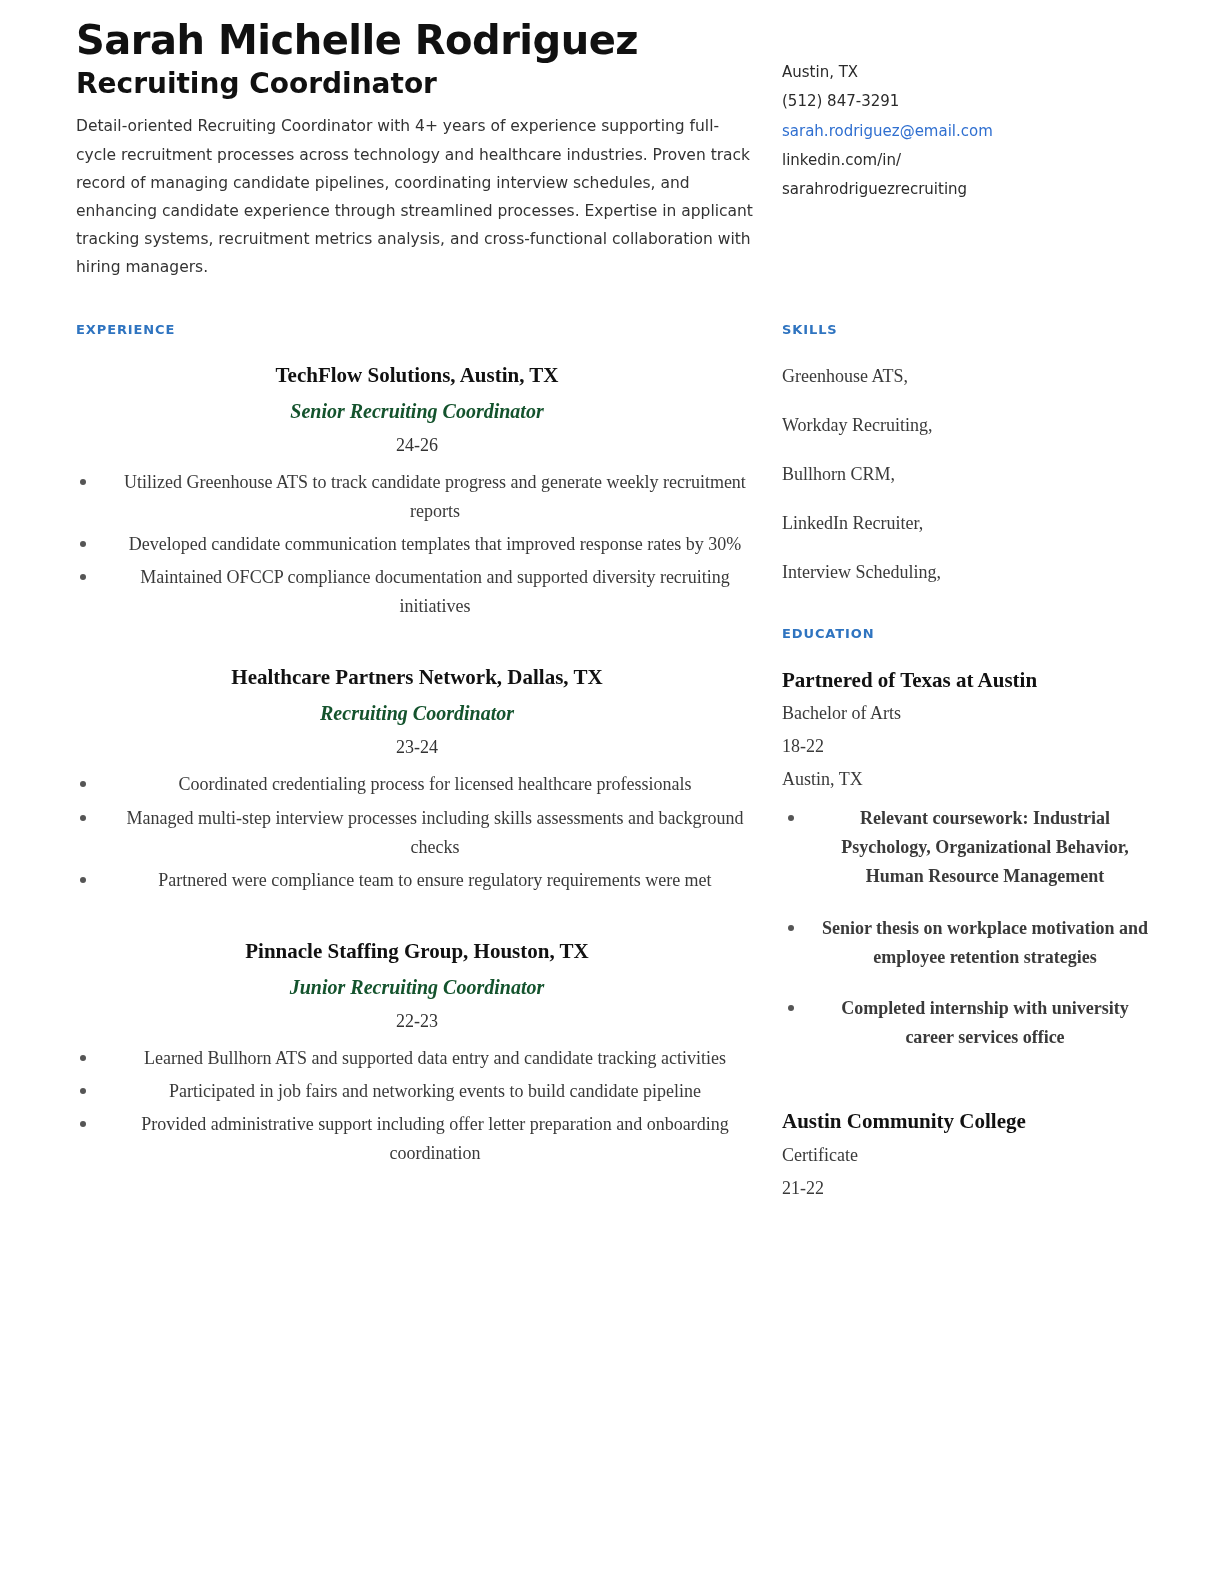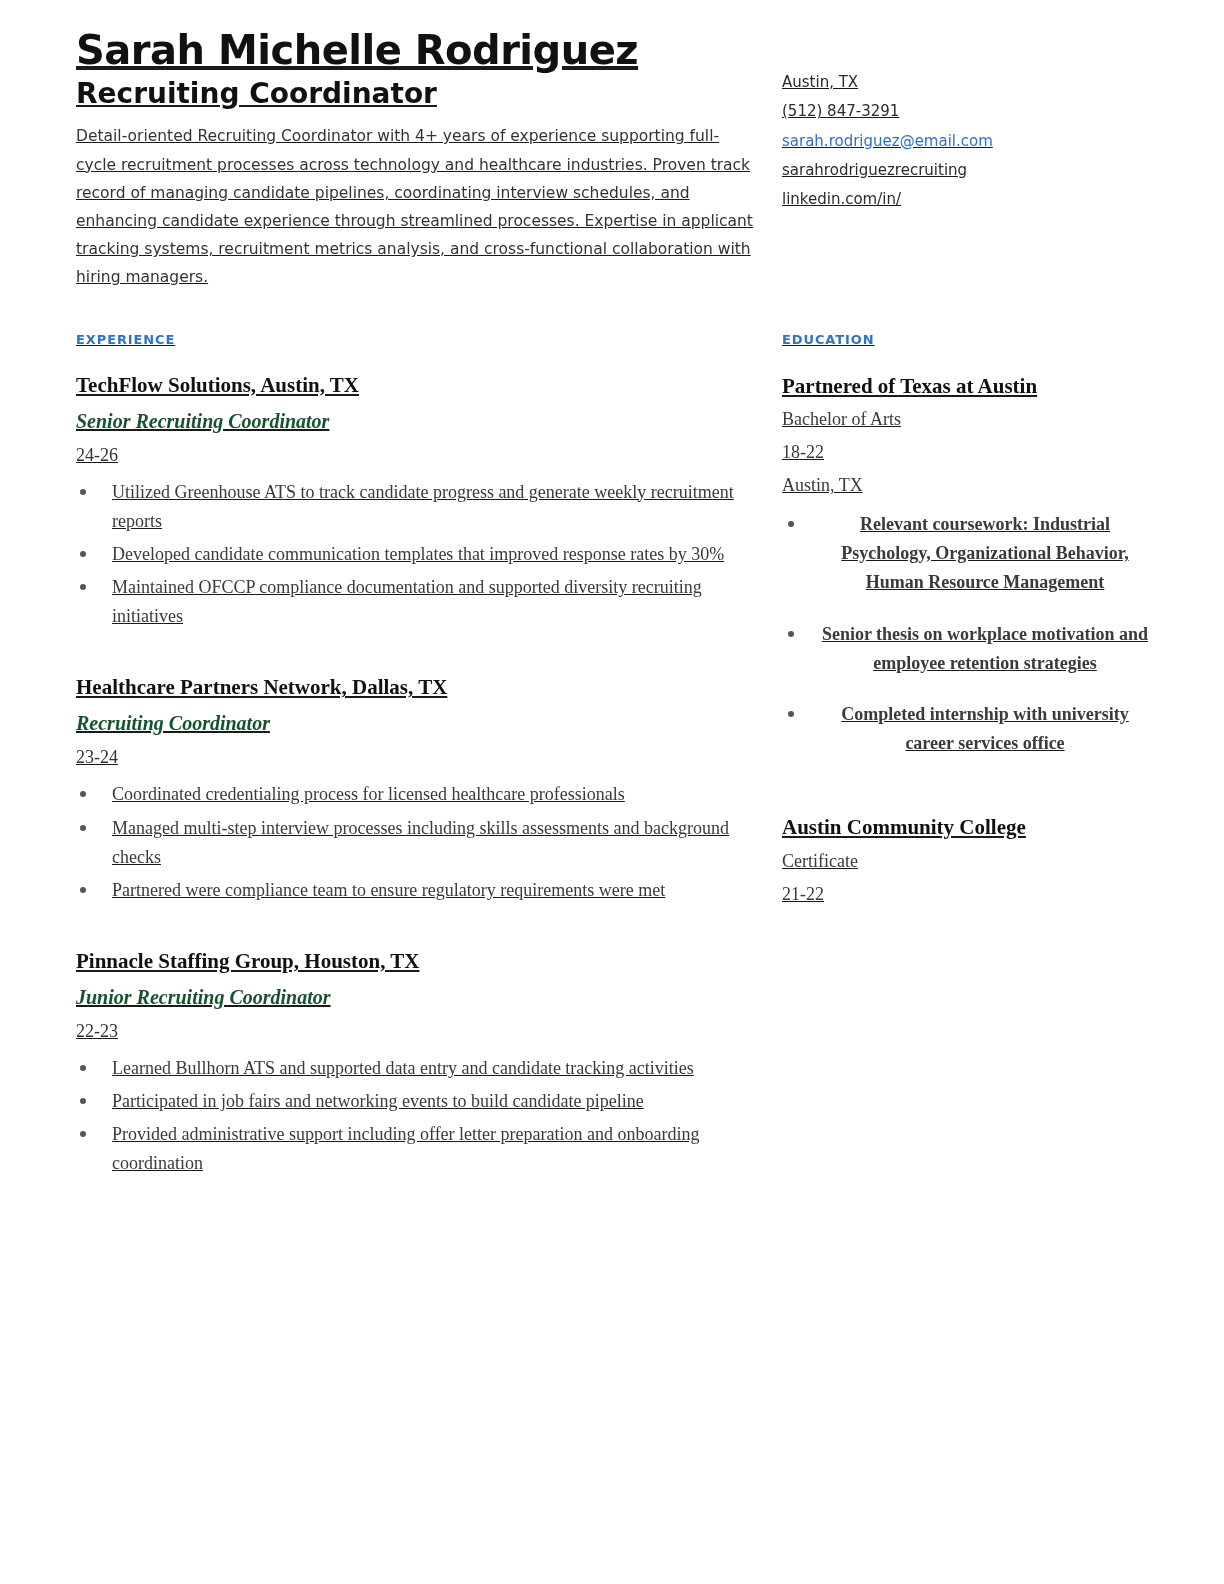--- a/index.html
+++ b/index.html
@@ -10,23 +10,22 @@
   }
   body {
     width: 1224px;
     min-height: 1584px;
     font-family: "Liberation Serif", serif;
     color: #1a1a1a;
   }
   .page {
     width: 1224px;
     min-height: 1584px;
-    padding: 28px 72px 40px 76px;
+    padding: 18px 72px 40px 76px;
     position: relative;
-    text-decoration: underline;
   }
   .columns {
     display: flex;
     align-items: flex-start;
   }
   .col-main {
     width: 706px;
     padding-right: 24px;
   }
   .col-side {
@@ -82,21 +81,21 @@
     font-family: "DejaVu Sans", sans-serif;
     font-size: 13px;
     font-weight: bold;
     letter-spacing: 0.9px;
     color: #2f74c0;
     text-transform: uppercase;
     margin: 0 0 26px 0;
   }
 
   
-  .job { margin-bottom: 44px; }
+  .job { margin-bottom: 44px; text-align: center; }
   .job:last-child { margin-bottom: 0; }
   .job-company {
     font-family: "Liberation Serif", serif;
     font-weight: bold;
     font-size: 21px;
     color: #111111;
     margin: 0 0 12px 0;
   }
   .job-role {
     font-family: "Liberation Serif", serif;
@@ -199,22 +198,22 @@
   <div class="columns">
     <div class="col-main">
       <h1 class="name">Sarah Michelle Rodriguez</h1>
       <h2 class="title">Recruiting Coordinator</h2>
       <p class="summary">Detail-oriented Recruiting Coordinator with 4+ years of experience supporting full-cycle recruitment processes across technology and healthcare industries. Proven track record of managing candidate pipelines, coordinating interview schedules, and enhancing candidate experience through streamlined processes. Expertise in applicant tracking systems, recruitment metrics analysis, and cross-functional collaboration with hiring managers.</p>
     </div>
     <div class="col-side contact" style="padding-top:40px;">
       <div>Austin, TX</div>
       <div>(512) 847-3291</div>
       <div class="link">sarah.rodriguez@email.com</div>
+      <div class="plain">linkedin.com/in/</div>
       <div class="plain">sarahrodriguezrecruiting</div>
-      <div class="plain">linkedin.com/in/</div>
     </div>
   </div>
 
   <div class="exp-gap"></div>
 
   <div class="columns">
 
     <div class="col-main">
       <div class="section-heading">EXPERIENCE</div>
 
@@ -247,20 +246,28 @@
         <ul class="bullets">
           <li>Learned Bullhorn ATS and supported data entry and candidate tracking activities</li>
           <li>Participated in job fairs and networking events to build candidate pipeline</li>
           <li>Provided administrative support including offer letter preparation and onboarding coordination</li>
         </ul>
       </div>
     </div>
 
     <div class="col-side" style="padding-top:0;">
 
+      <div class="side-block">
+        <div class="section-heading">SKILLS</div>
+        <div class="skill-item">Greenhouse ATS,</div>
+        <div class="skill-item">Workday Recruiting,</div>
+        <div class="skill-item">Bullhorn CRM,</div>
+        <div class="skill-item">LinkedIn Recruiter,</div>
+        <div class="skill-item">Interview Scheduling,</div>
+      </div>
 
       <div class="side-block">
         <div class="section-heading">EDUCATION</div>
 
         <div class="edu-entry">
           <div class="edu-school">Partnered of Texas at Austin</div>
           <div class="edu-degree">Bachelor of Arts</div>
           <div class="edu-dates">18-22</div>
           <div class="edu-location">Austin, TX</div>
           <ul class="edu-bullets">

